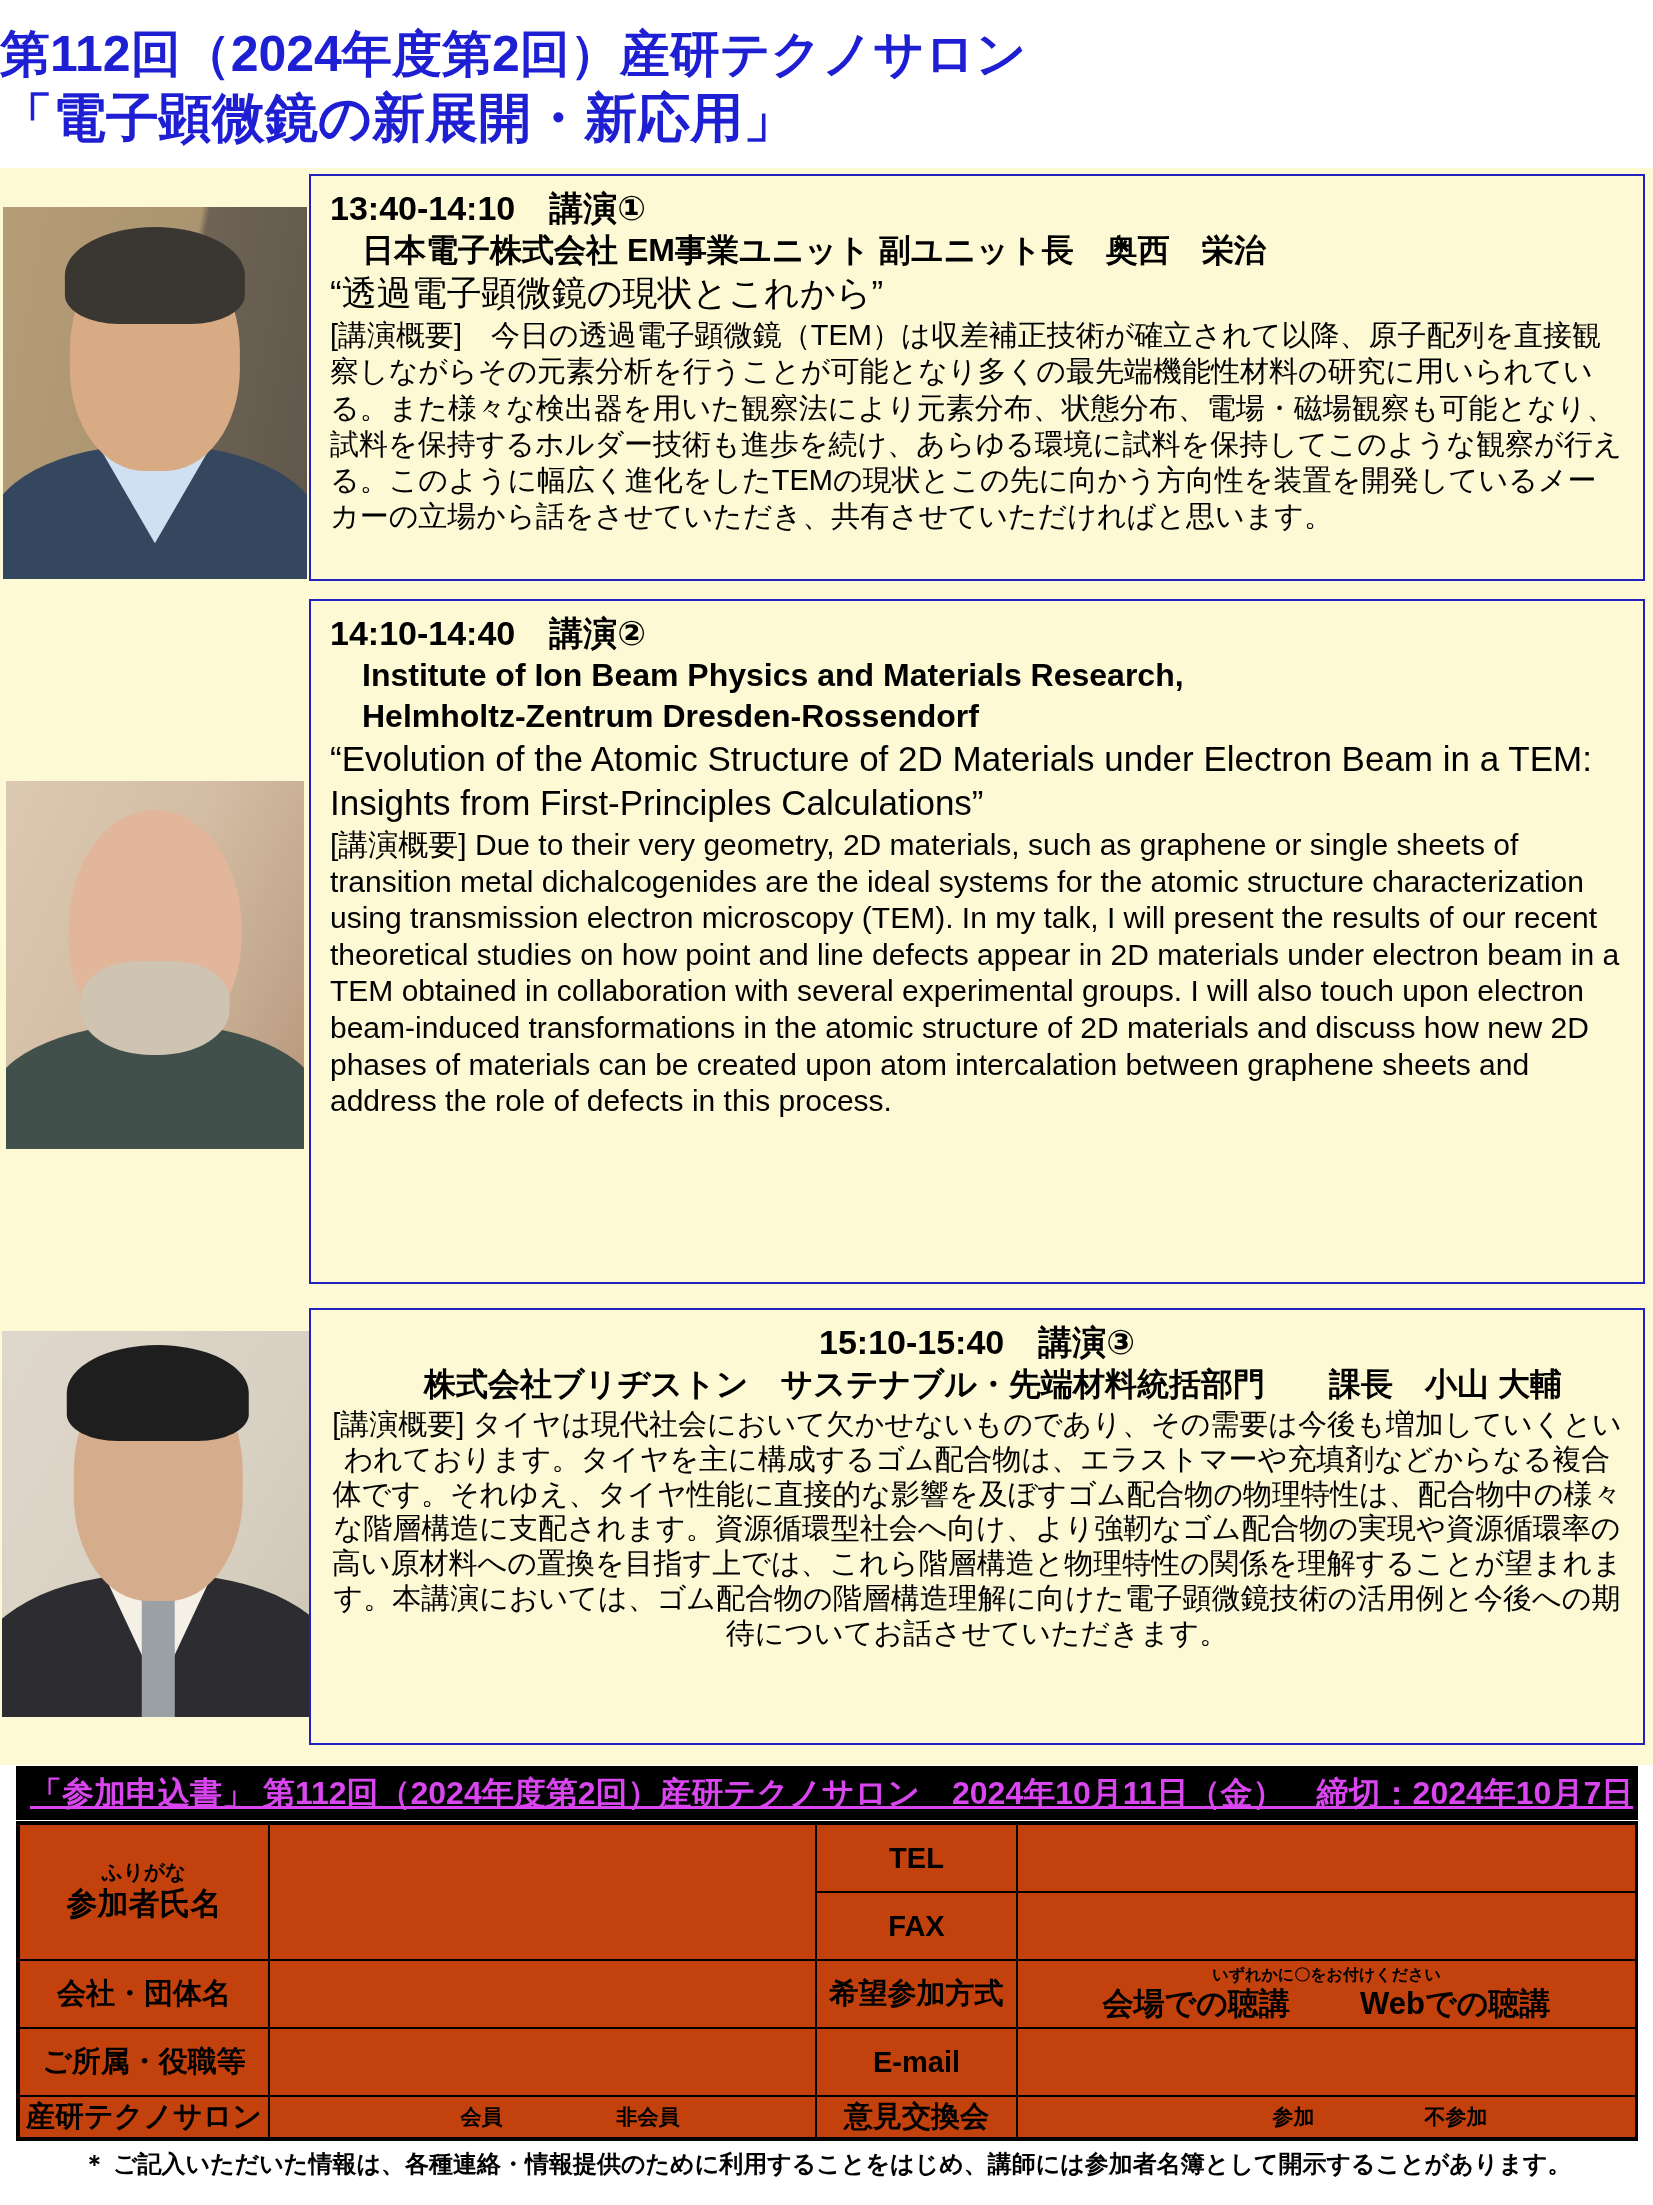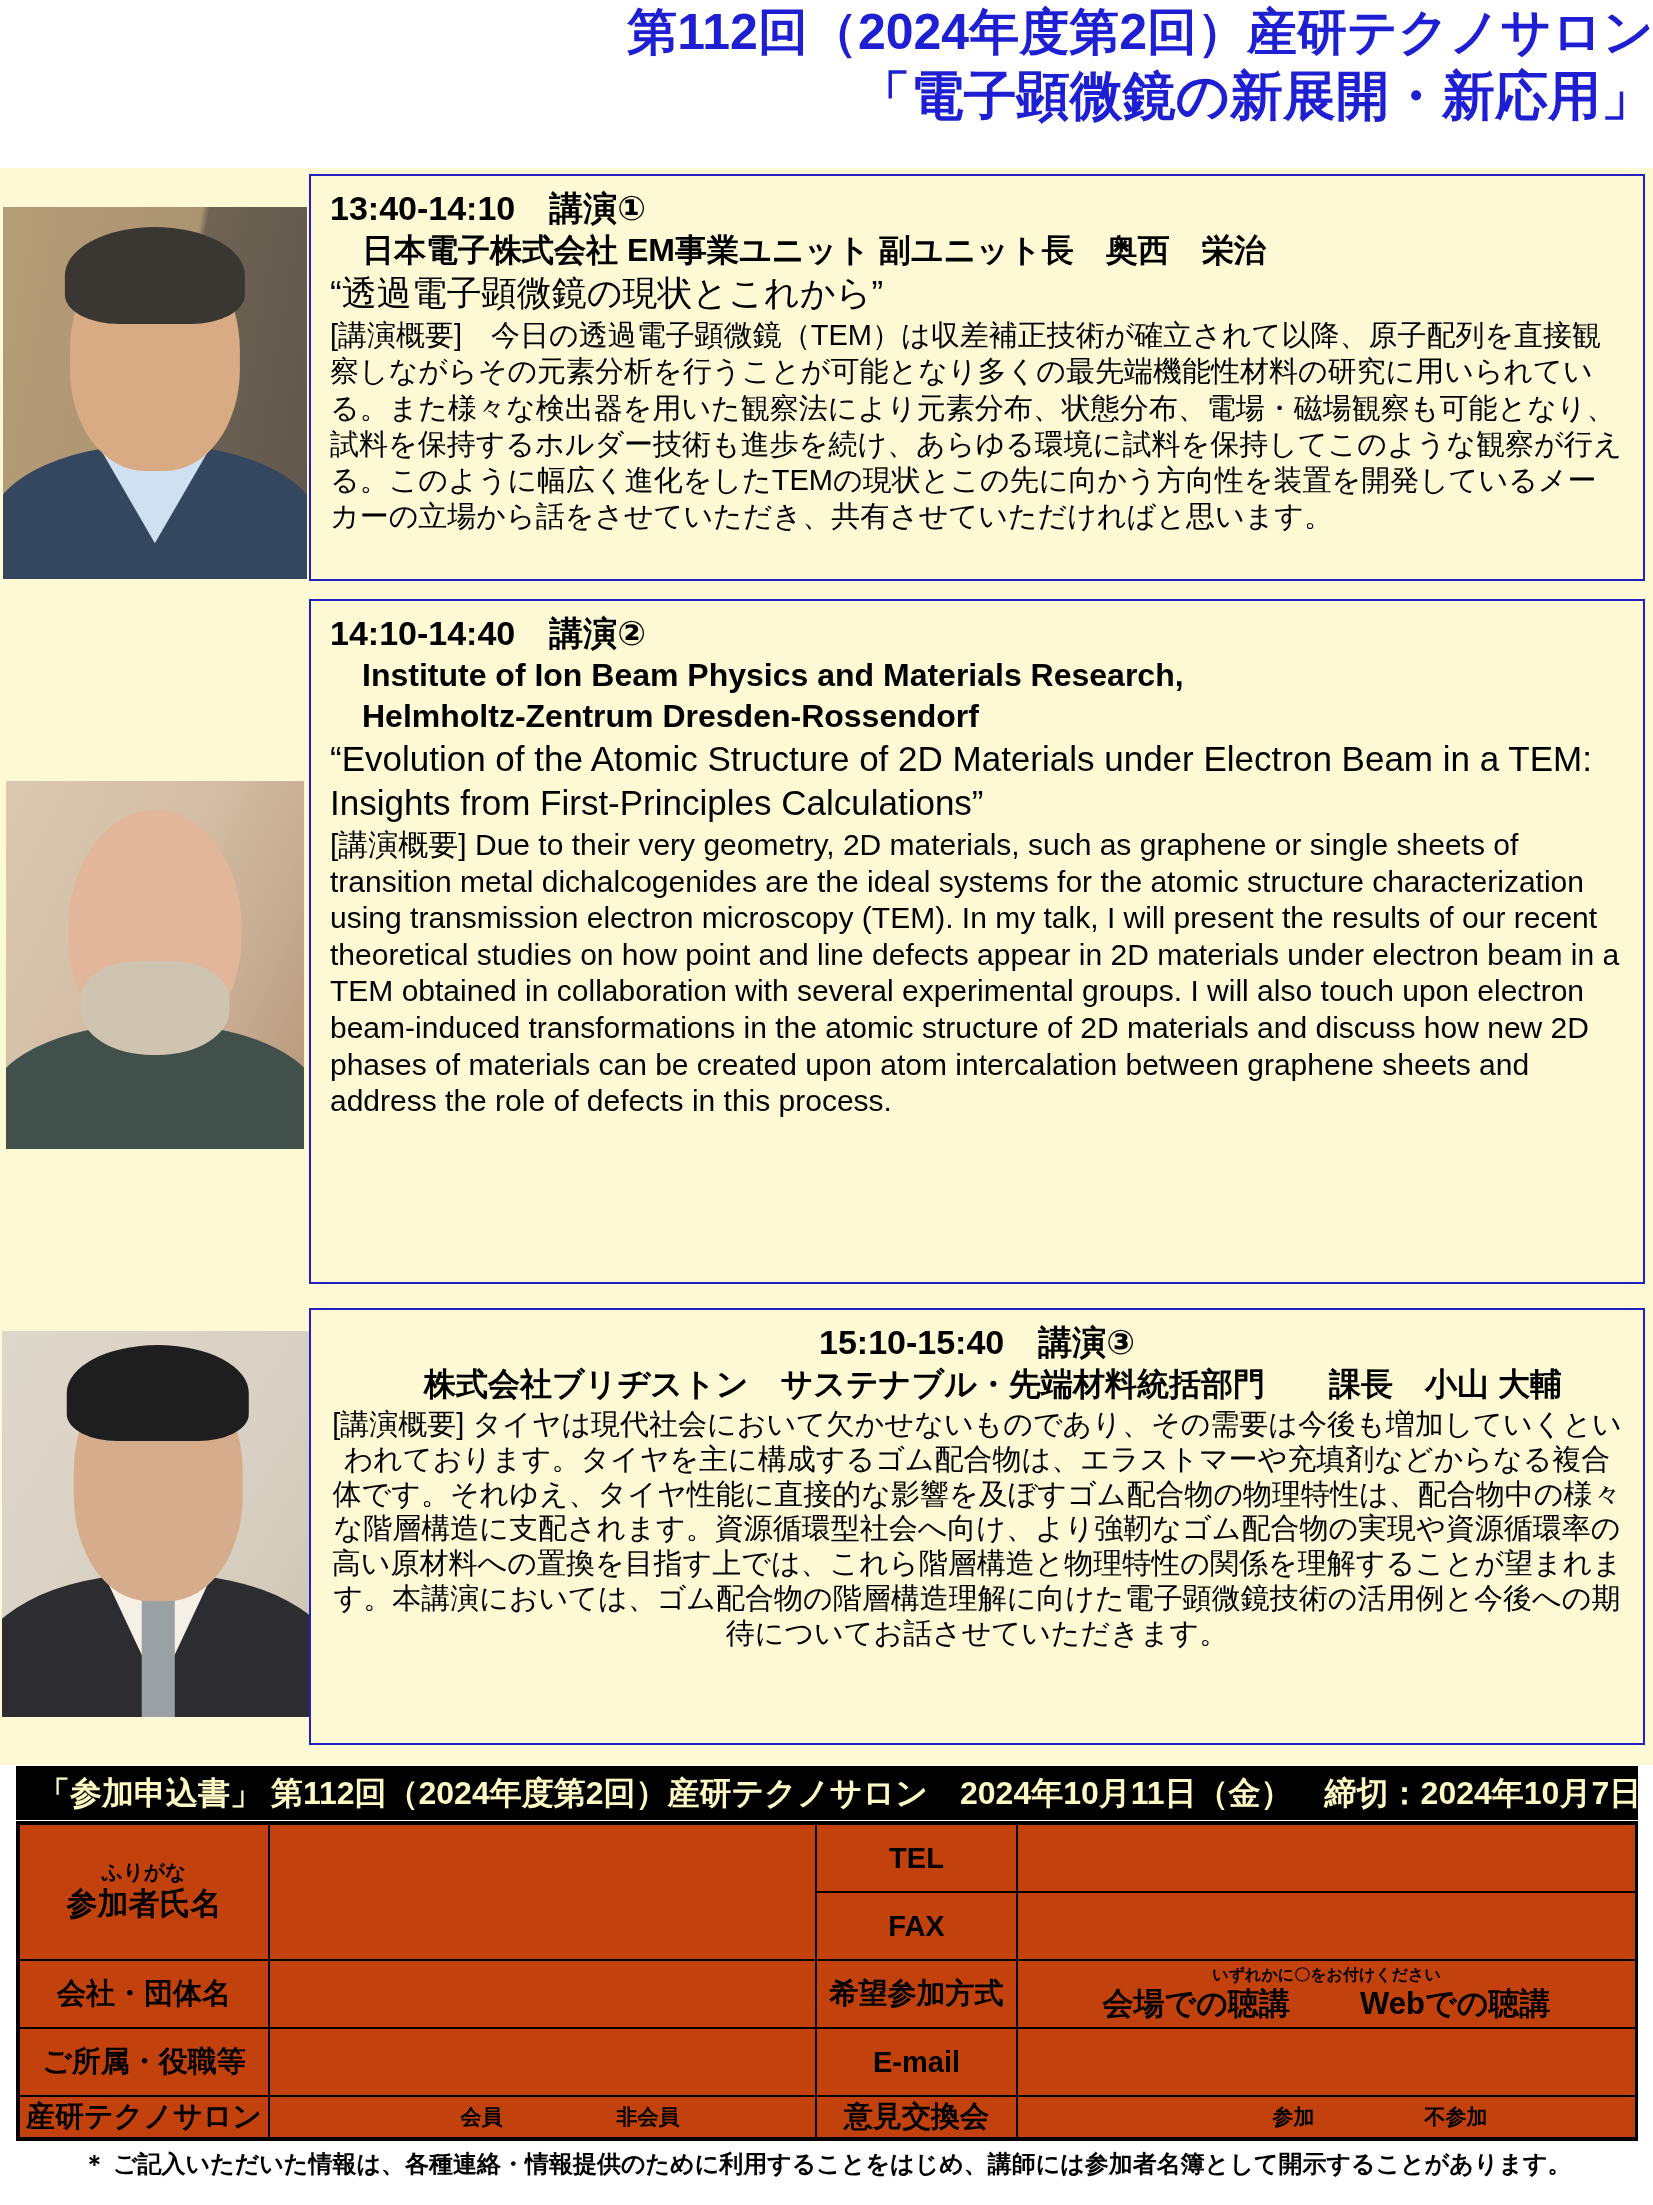--- a/index.html
+++ b/index.html
@@ -1,21 +1,21 @@
 <!DOCTYPE html>
 <html style="font-size:11.8px"><head>
 <meta charset="utf-8">
 <style>
   html,body{margin:0;padding:0;background:#e8e8e8;}
   .page{
     position:relative;width:1654px;height:2205px;background:#ffffff;overflow:hidden;
     font-family:"Liberation Sans","DejaVu Sans",sans-serif;color:#000;
   }
   
-  .page-title{position:absolute;top:1px;left:0;width:100%;text-align:right;color:#1E1ED2;font-weight:bold;}
+  .page-title{position:absolute;top:23px;left:0;width:100%;text-align:left;color:#1E1ED2;font-weight:bold;}
   .page-title .t1{font-size:50px;line-height:1.25;}
   .page-title .t2{font-size:53px;line-height:1.22;}
   
   .yellow-band{position:absolute;left:0;top:168px;width:1654px;height:1597px;background:#FCF9D4;}
   
   .card{
     position:absolute;left:309px;width:1336px;background:#FCF9D4;
     border:2.9px solid #2121BE;box-sizing:border-box;overflow:hidden;
     padding:10.3px 19px 0 19px;
   }
@@ -48,22 +48,22 @@
   .photo3{left:2.2px;top:1331px;width:312px;height:386px;}
   .photo3 .ph-bg{background:linear-gradient(120deg,#ded7cb 0%,#d8d0c2 60%,#cdc4b4 100%);}
   .photo3 .ph-head{top:8%;width:54%;height:62%;background:#d6ad8c;border-radius:46% 46% 44% 44%;}
   .photo3 .ph-head::before{content:"";position:absolute;left:-4%;top:-7%;width:108%;height:40%;background:#1f1e1f;border-radius:50% 50% 28% 28%;}
   .photo3 .ph-shoulders{top:63%;width:116%;height:50%;background:#2c2c31;}
   .photo3 .ph-shoulders::before{content:"";position:absolute;left:50%;top:0;transform:translateX(-50%);width:30%;height:60%;background:#f4f0e6;clip-path:polygon(50% 100%,0 0,100% 0);}
   .photo3 .ph-shoulders::after{content:"";position:absolute;left:50%;top:6%;transform:translateX(-50%);width:9%;height:70%;background:#9aA0a3;}
   
   .form-bar{
     position:absolute;left:16px;top:1766px;width:1622px;height:54px;background:#000;
-    color:#fef9c3;font-size:32px;font-weight:bold;line-height:54px;box-sizing:border-box;padding-left:22px;
-    white-space:nowrap;overflow:hidden;
+    color:#d946ef;font-size:32px;font-weight:bold;line-height:54px;box-sizing:border-box;padding-left:14px;
+    white-space:nowrap;overflow:hidden;text-decoration:underline;
   }
   .form-wrap{position:absolute;left:16px;top:1821px;width:1622px;border:2.2px solid #000;box-sizing:border-box;background:#c2410c;}
   table.app{border-collapse:collapse;table-layout:fixed;width:1617px;}
   table.app td{border:2.2px solid #000;box-sizing:border-box;padding:0;vertical-align:middle;overflow:hidden;}
   td.lab{text-align:center;font-size:29px;font-weight:bold;}
   td.lab2{text-align:center;font-size:29px;font-weight:bold;}
   .furi{font-size:20.6px;font-weight:bold;line-height:1.2;}
   .pname{font-size:31px;font-weight:bold;line-height:1.25;}
   .r1a td{height:68px;} .r1b td{height:68px;}
   .r2 td{height:68px;} .r3 td{height:68px;} .r4 td{height:37px;}

